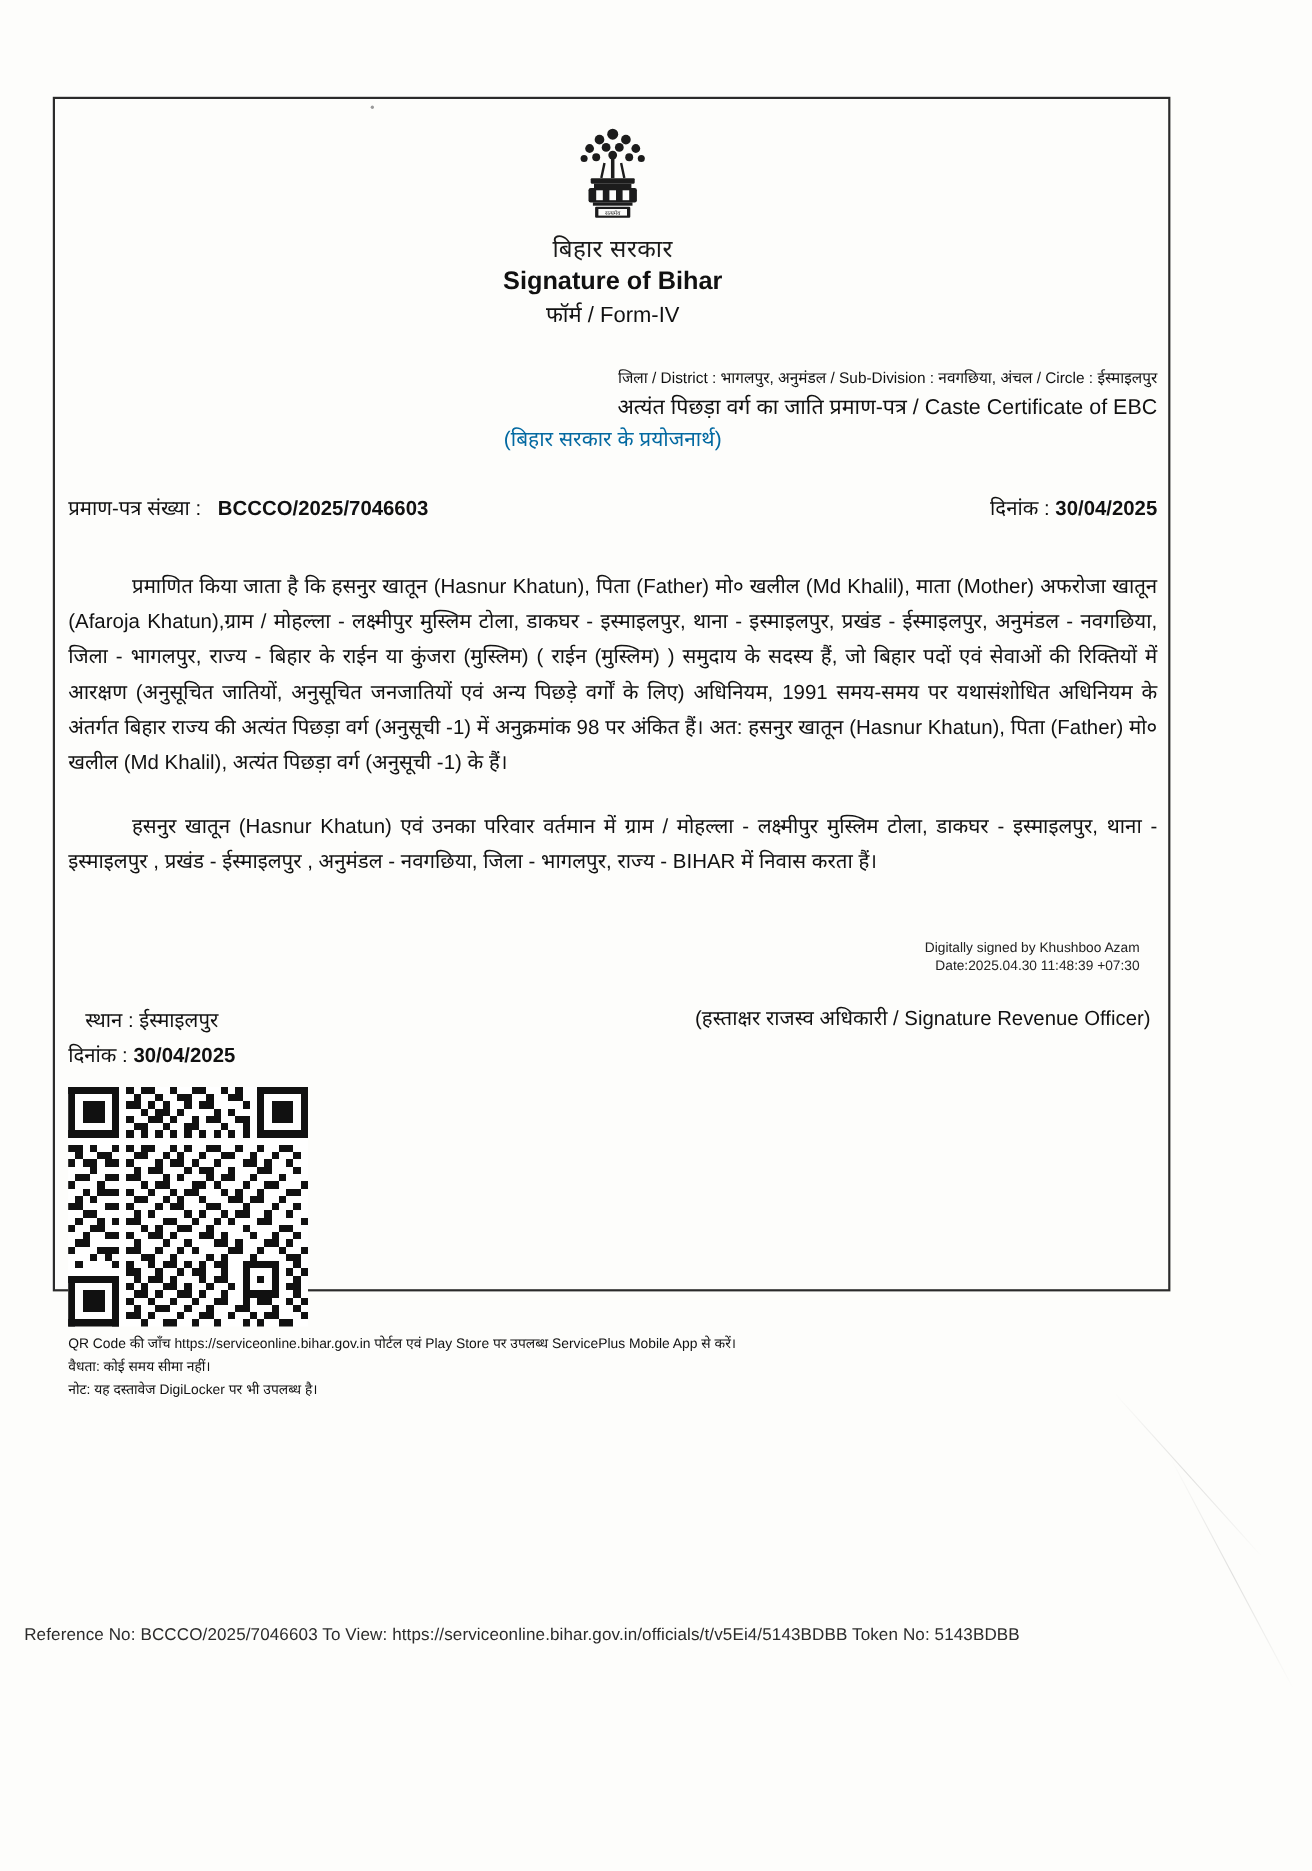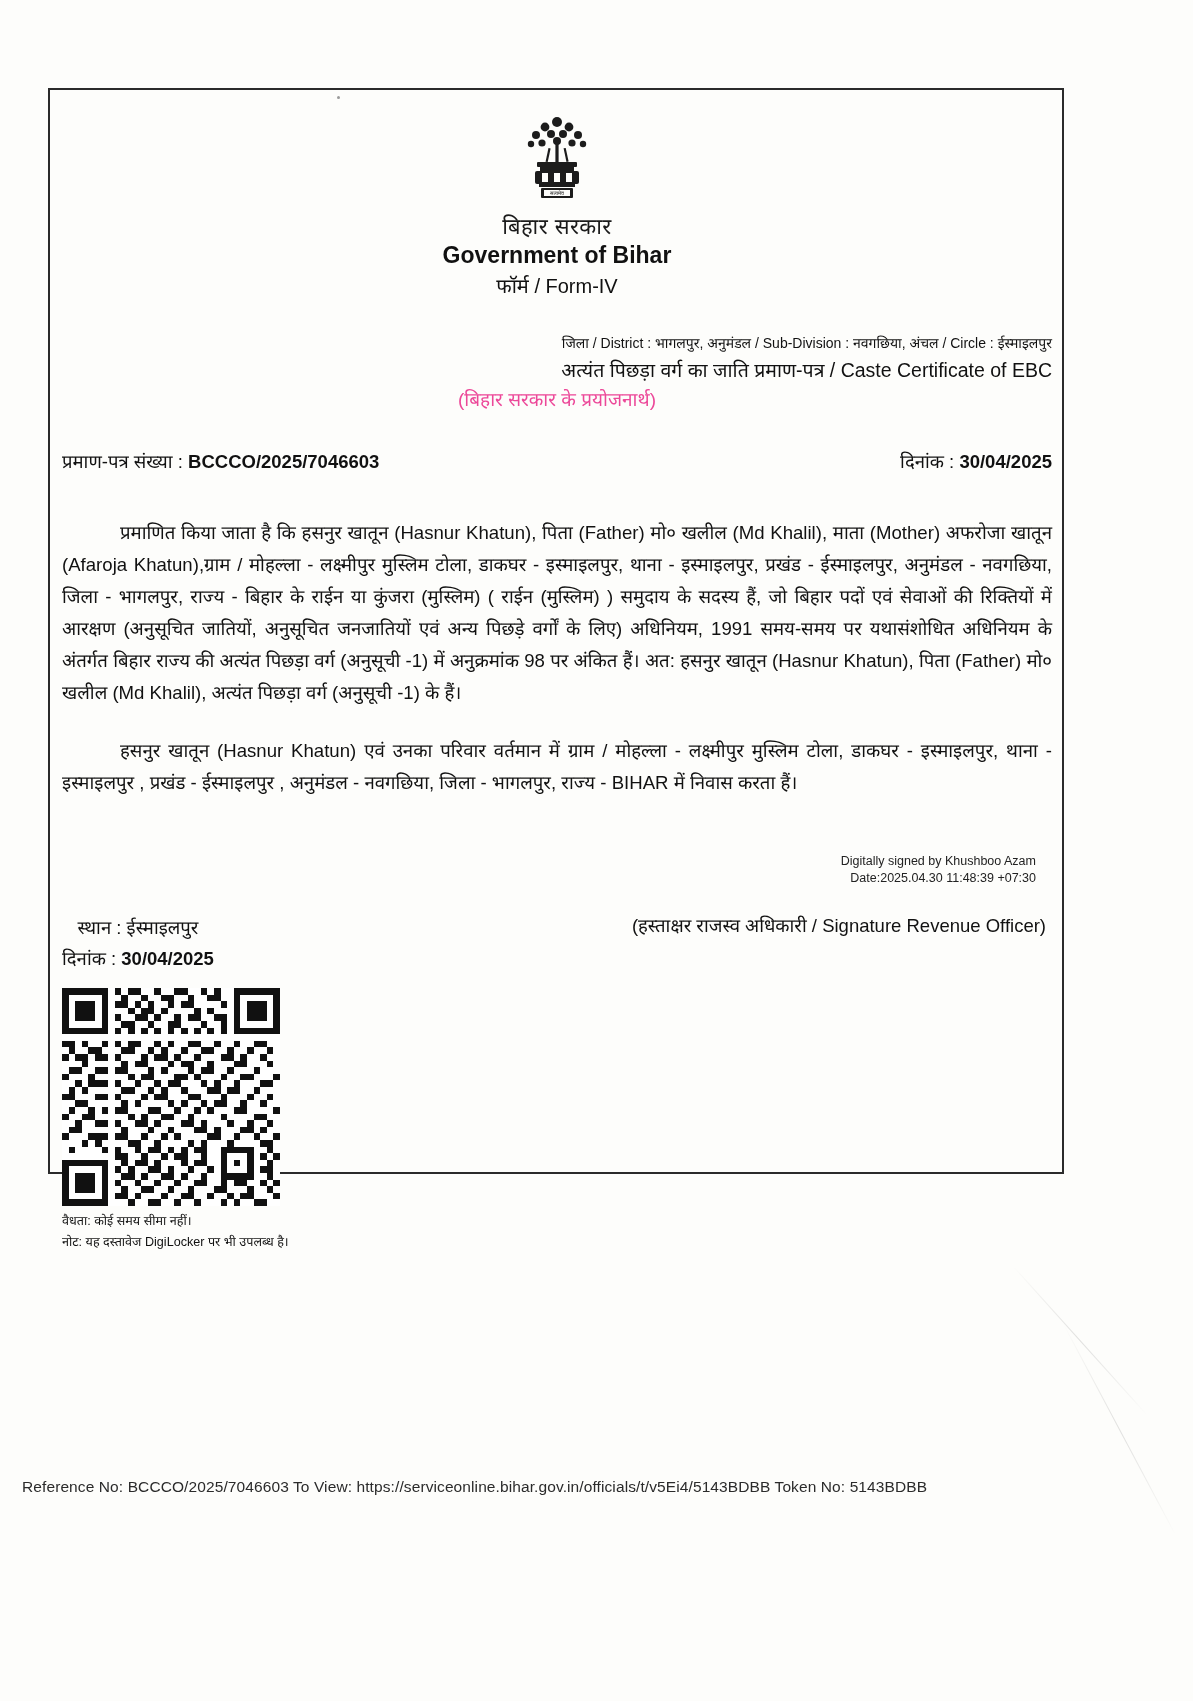--- a/index.html
+++ b/index.html
@@ -87,33 +87,33 @@
   .hdr-line2 {
     text-align: right;
     font-size: 19.5px;
     line-height: 1.55;
     color: #111;
   }
   .hdr-line3 {
     text-align: center;
     font-size: 19px;
     line-height: 1.55;
-    color: #ec4899;
+    color: #0369a1;
   }
 
   
   .meta-row {
     display: flex;
     justify-content: space-between;
     align-items: flex-end;
     margin-top: 34px;
     font-size: 18.5px;
   }
   .meta-left { color: #111; }
-  .meta-left b { font-weight: bold; }
+  .meta-left b { font-weight: bold; margin-left: 10px; }
   .meta-right { color: #111; }
   .meta-right b { font-weight: bold; }
 
   
   .body-para {
     margin-top: 44px;
     font-size: 18.6px;
     line-height: 1.72;
     text-align: justify;
     text-justify: inter-word;
@@ -244,21 +244,21 @@
           <rect x="30" y="78" width="32" height="10" rx="1"></rect>
           <rect x="33" y="80" width="26" height="6" fill="#fdfdfb"></rect>
           <text x="46" y="85.4" font-size="5.2" text-anchor="middle" fill="#1c1c1c" font-family="Liberation Sans, sans-serif">सत्यमेव</text>
         </g>
       </svg>
     </div>
   </div>
 
   <div class="hdr">
     <div class="hdr-hi">बिहार सरकार</div>
-    <div class="hdr-en">Government of Bihar</div>
+    <div class="hdr-en">Signature of Bihar</div>
     <div class="hdr-form">फॉर्म / Form-IV</div>
   </div>
 
   <div class="hdr-line">जिला / District : भागलपुर, अनुमंडल / Sub-Division : नवगछिया, अंचल / Circle : ईस्माइलपुर</div>
   <div class="hdr-line2">अत्यंत पिछड़ा वर्ग का जाति प्रमाण-पत्र / Caste Certificate of EBC</div>
   <div class="hdr-line3">(बिहार सरकार के प्रयोजनार्थ)</div>
 
   <div class="meta-row">
     <div class="meta-left">
       <span>प्रमाण-पत्र संख्या : </span><b>BCCCO/2025/7046603</b>
@@ -579,20 +579,21 @@
           <rect x="17" y="32" width="1" height="1"></rect>
           <rect x="20" y="32" width="1" height="1"></rect>
           <rect x="24" y="32" width="1" height="1"></rect>
           <rect x="26" y="32" width="1" height="1"></rect>
           <rect x="29" y="32" width="2" height="1"></rect>
       </g>
     </svg>
   </div>
 
   <div class="foot-notes">
+    <div>QR Code की जाँच https://serviceonline.bihar.gov.in पोर्टल एवं Play Store पर उपलब्ध ServicePlus Mobile App से करें।</div>
     <div>वैधता: कोई समय सीमा नहीं।</div>
     <div>नोट: यह दस्तावेज DigiLocker पर भी उपलब्ध है।</div>
   </div>
 
 </div>
 
 <div class="ref-line">Reference No: BCCCO/2025/7046603 To View: https://serviceonline.bihar.gov.in/officials/t/v5Ei4/5143BDBB Token No: 5143BDBB</div>
 
 <div class="crease crease1"></div>
 <div class="crease crease2"></div>

